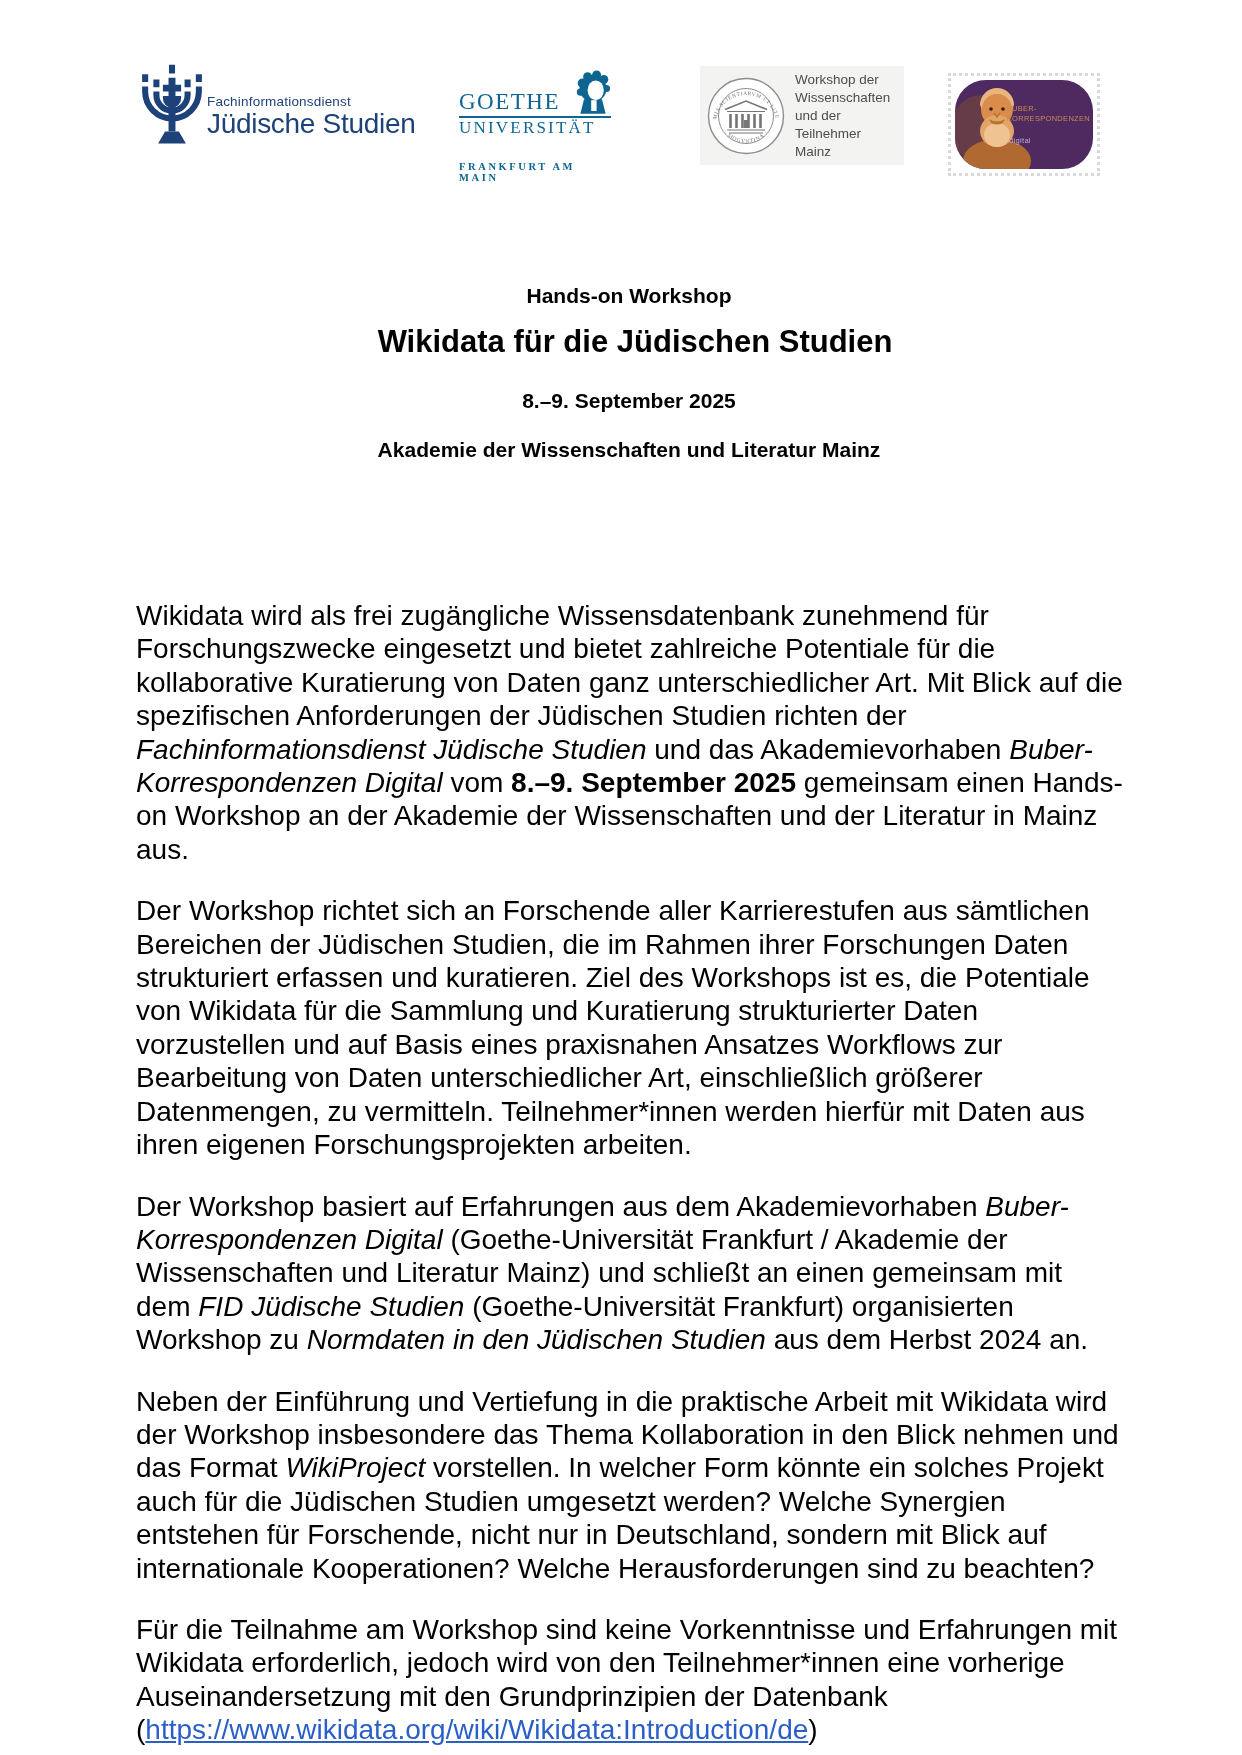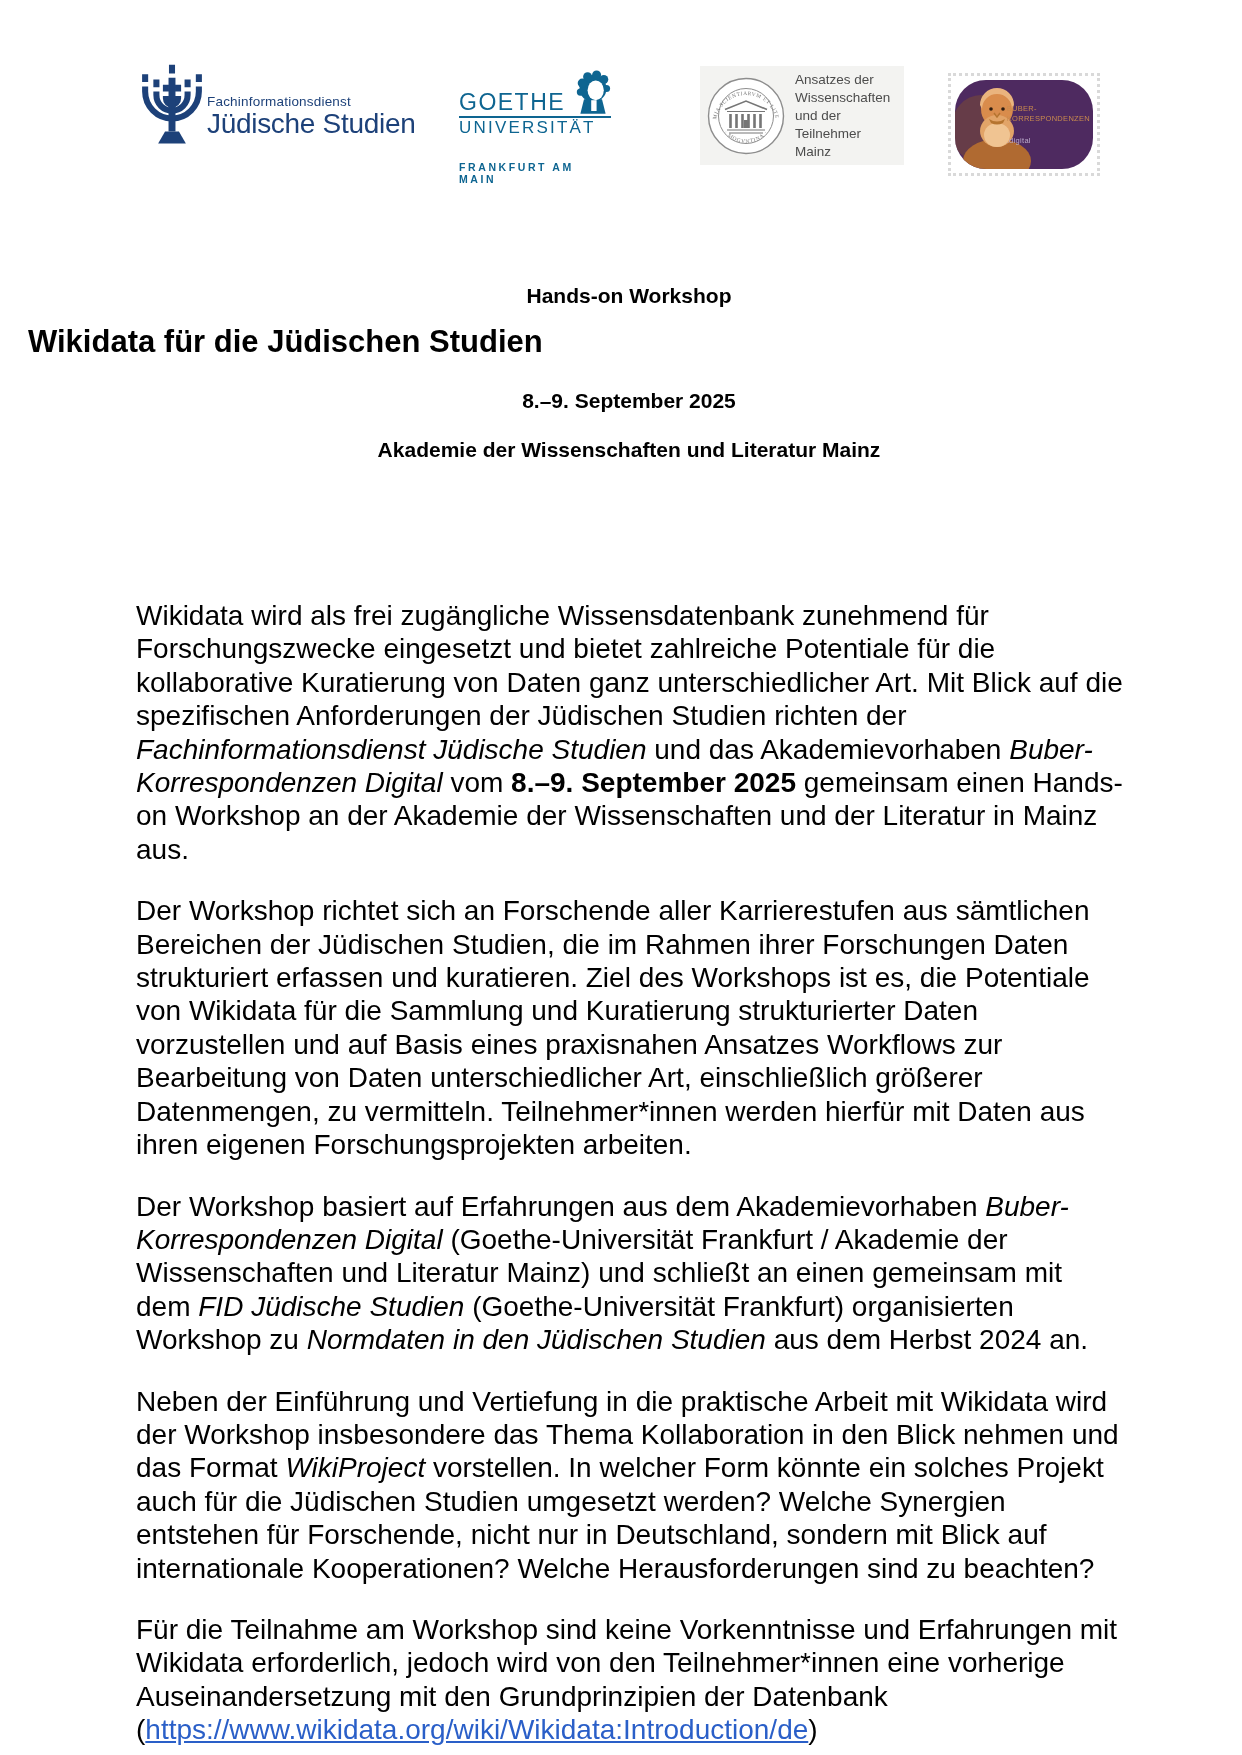--- a/index.html
+++ b/index.html
@@ -6,41 +6,41 @@
   body{width:1242px;height:1755px;background:#ffffff;font-family:"Liberation Sans",sans-serif;color:#000;}
   .page{position:relative;width:1242px;height:1755px;overflow:hidden;background:#fff;}
 
   
   .logo-fid{position:absolute;left:133px;top:56px;display:flex;align-items:flex-end;color:var(--fid-navy);}
   .logo-fid svg{width:78px;height:92px;flex:0 0 auto;}
   .fid-text{margin-left:-4px;padding-bottom:10px;}
   .fid-l1{font-size:13.5px;line-height:14px;letter-spacing:0.2px;}
   .fid-l2{font-size:28px;line-height:29px;letter-spacing:-0.3px;}
 
-  .logo-goethe{position:absolute;left:459px;top:70px;width:152px;color:var(--goethe-blue);font-family:Liberation Sans, sans-serif;}
+  .logo-goethe{position:absolute;left:459px;top:70px;width:152px;color:var(--goethe-blue);font-family:Liberation Serif, serif;}
   .g-row{display:flex;align-items:flex-end;justify-content:space-between;border-bottom:2.5px solid var(--goethe-blue);padding-bottom:1px;}
   .g-name{font-size:23px;letter-spacing:1.5px;line-height:26px;}
   .g-portrait{width:36px;height:46px;margin-bottom:-1px;}
   .g-univ{font-size:17px;letter-spacing:2.2px;}
   .g-city{font-size:10.5px;font-weight:bold;letter-spacing:2.6px;margin-top:23px;}
 
   .logo-akademie{position:absolute;left:700px;top:66px;width:204px;height:99px;background:#f3f3f1;display:flex;align-items:center;gap:9px;padding:0 6px;box-sizing:border-box;}
   .seal{width:80px;height:80px;flex:0 0 auto;}
   .ak-text{font-size:13.5px;line-height:18px;color:var(--akademie-gray);}
 
   .stamp{position:absolute;left:948px;top:73px;width:152px;height:103px;background:#fff;border:3px dotted #d9d9d9;box-sizing:border-box;padding:4px;}
   .stamp-inner{position:relative;width:100%;height:100%;background:var(--stamp-purple);overflow:hidden;border-radius:31px;}
   .buber{position:absolute;left:-4px;bottom:0;width:92px;height:86px;}
   .stamp-text{position:absolute;right:3px;top:24px;text-align:left;font-size:7.5px;line-height:10px;color:var(--stamp-text-orange);letter-spacing:0.3px;}
   .stamp-text .digital{color:#bcaccb;margin-top:12px;}
 
   
   .kicker,.date,.venue{position:absolute;left:16px;right:0;text-align:center;font-weight:bold;font-size:21px;}
   .kicker{top:284px;}
-  .title{position:absolute;left:0;right:0;top:324px;font-weight:bold;font-size:31px;margin:0;padding-left:28px;}
+  .title{position:absolute;left:0;right:0;top:324px;text-align:center;font-weight:bold;font-size:31px;margin:0;padding-left:28px;}
   .date{top:389px;}
   .venue{top:438px;}
 
   
   .body-text{position:absolute;left:136px;top:599px;width:988px;font-size:28px;line-height:33.4px;text-align:left;}
   .body-text p{margin:0 0 28px 0;}
   .it{font-style:italic;}
   .bd{font-weight:bold;}
   .lnk{color:var(--link-blue);text-decoration:underline;cursor:pointer;}
 </style>
@@ -104,21 +104,21 @@
       </text>
       <g stroke="#767676" fill="none">
         <path d="M19,33.5 L40,25 L61,33.5" stroke-width="1.6"></path>
         <path d="M21,35.5 H59" stroke-width="1.2"></path>
         <path d="M24.5,38 V52 M30.5,38 V52 M36.5,38 V52 M42.5,38 V52 M48.5,38 V52 M54.5,38 V52" stroke-width="2.6"></path>
         <path d="M21,54 H59 M23,57 H57" stroke-width="1.2"></path>
       </g>
       <rect x="38" y="44" width="4" height="8" fill="#767676"></rect>
     </svg>
     <div class="ak-text">
-      <span style="display:block">Ansatzes der</span>
+      <span style="display:block">Workshop der</span>
       <span style="display:block">Wissenschaften</span>
       <span style="display:block">und der Teilnehmer</span>
       <span style="display:block">Mainz</span>
     </div>
   </div>
 
   <div class="stamp">
     <div class="stamp-inner">
       <svg class="buber" viewBox="0 0 92 86" aria-hidden="true">
         <ellipse cx="30" cy="46" rx="30" ry="34" fill="#7a4a34" opacity="0.55"></ellipse>

